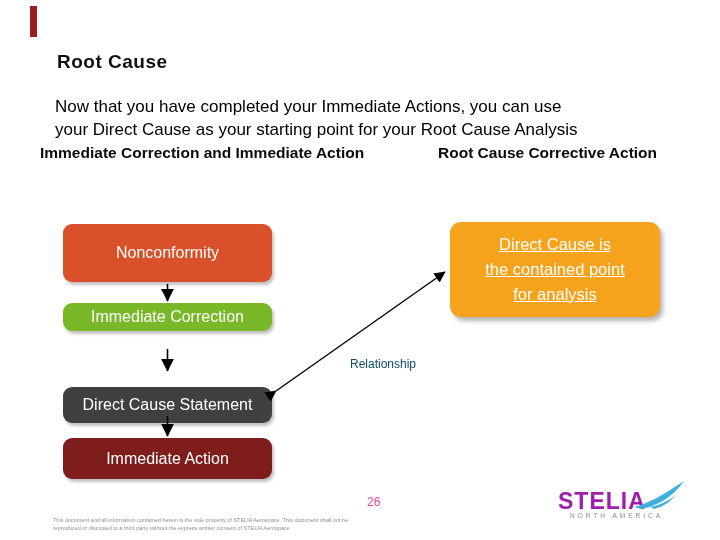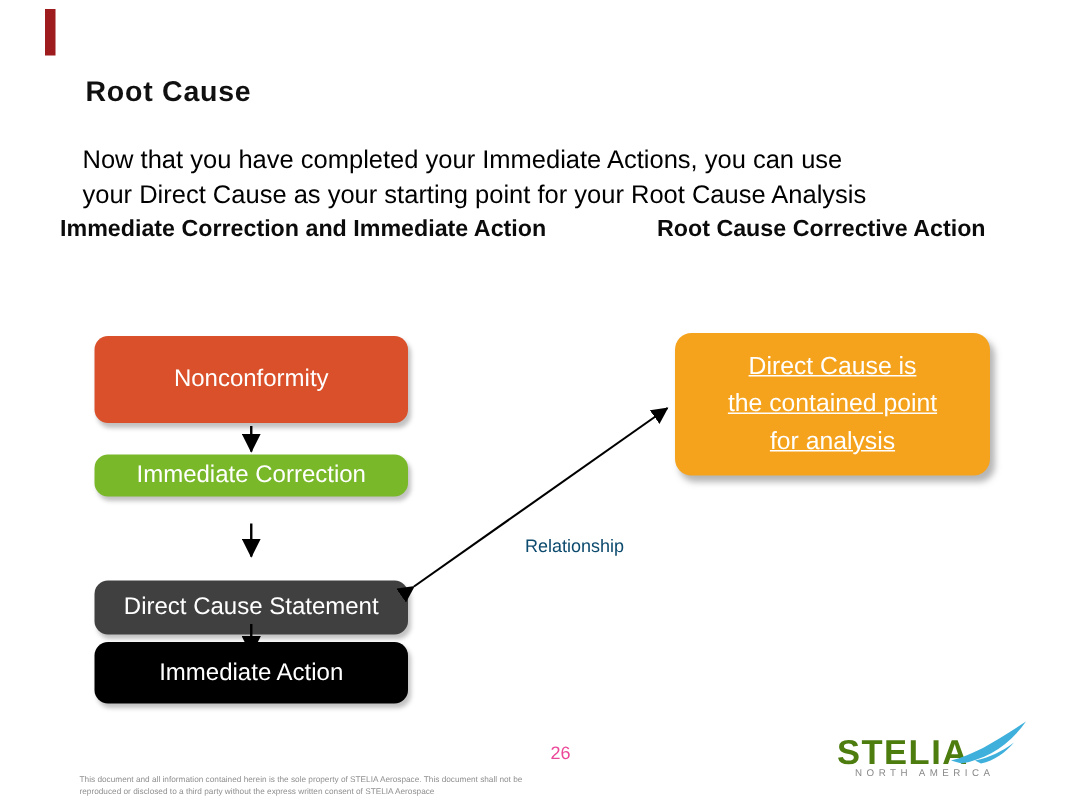--- a/index.html
+++ b/index.html
@@ -27,21 +27,21 @@
   .col-heading.right{left:438px;}
   .flow-box{
     position:absolute;left:63px;width:209px;
     border-radius:9px;color:#ffffff;font-size:16px;
     display:flex;align-items:center;justify-content:center;text-align:center;
     box-shadow:2px 3px 3px rgba(120,120,120,0.45);
   }
   .box-nonconformity{top:224px;height:58px;background:#D9502A;}
   .box-immediate-correction{top:303px;height:28px;background:#79B829;}
   .box-direct-cause{top:373px;height:36px;background:#404040;margin-top:14px;}
-  .box-immediate-action{top:428px;height:41px;background:#000000;}
+  .box-immediate-action{top:438px;height:41px;background:#7f1d1d;}
   .callout-box{
     position:absolute;left:450px;top:222px;width:210px;height:95px;
     background:#F5A31C;border-radius:11px;color:#ffffff;
     font-size:16.5px;line-height:25px;text-align:center;
     display:flex;flex-direction:column;justify-content:center;
     box-shadow:3px 4px 4px rgba(110,110,110,0.5);
     text-decoration:underline;
   }
   .relationship-label{
     position:absolute;left:350px;top:357px;
@@ -57,21 +57,21 @@
   }
   .disclaimer{
     position:absolute;left:53px;top:516px;width:340px;
     font-size:5.5px;line-height:8px;color:#8f8f8f;
   }
   .logo{
     position:absolute;left:556px;top:482px;width:140px;height:44px;
   }
   .logo-text{
     position:absolute;left:2px;top:6px;
-    font-size:23px;font-weight:bold;color:#4d7c0f;letter-spacing:1px;
+    font-size:23px;font-weight:bold;color:#a21caf;letter-spacing:1px;
   }
   .logo-swoosh{
     position:absolute;left:76px;top:-2px;width:56px;height:32px;
   }
   .logo-subtext{
     position:absolute;left:14px;top:30px;
     font-size:6.5px;letter-spacing:3px;color:#8a8a8a;
   }
 </style>
 </head>

